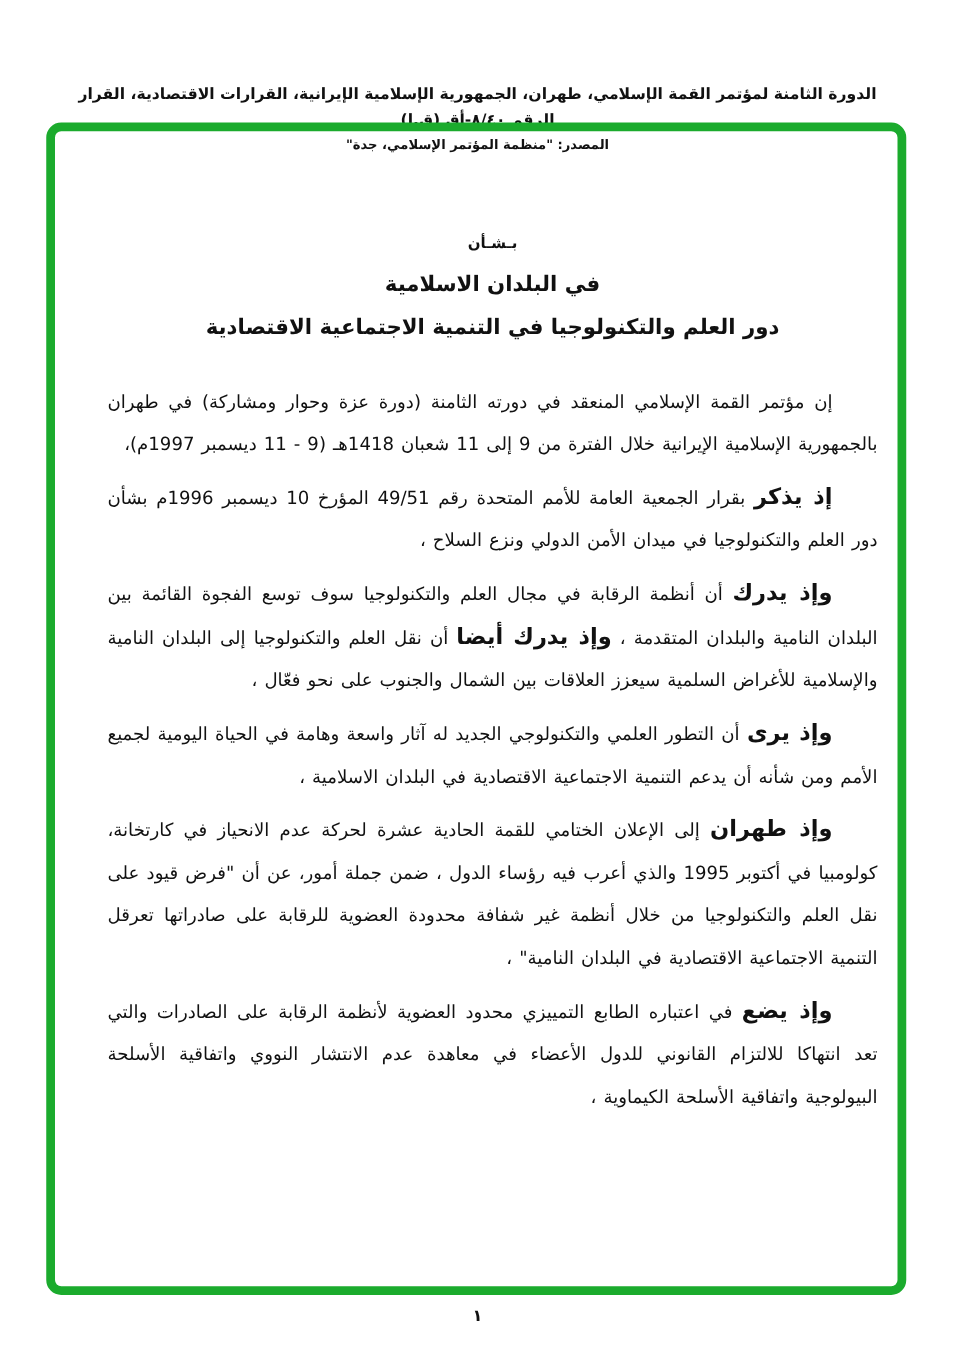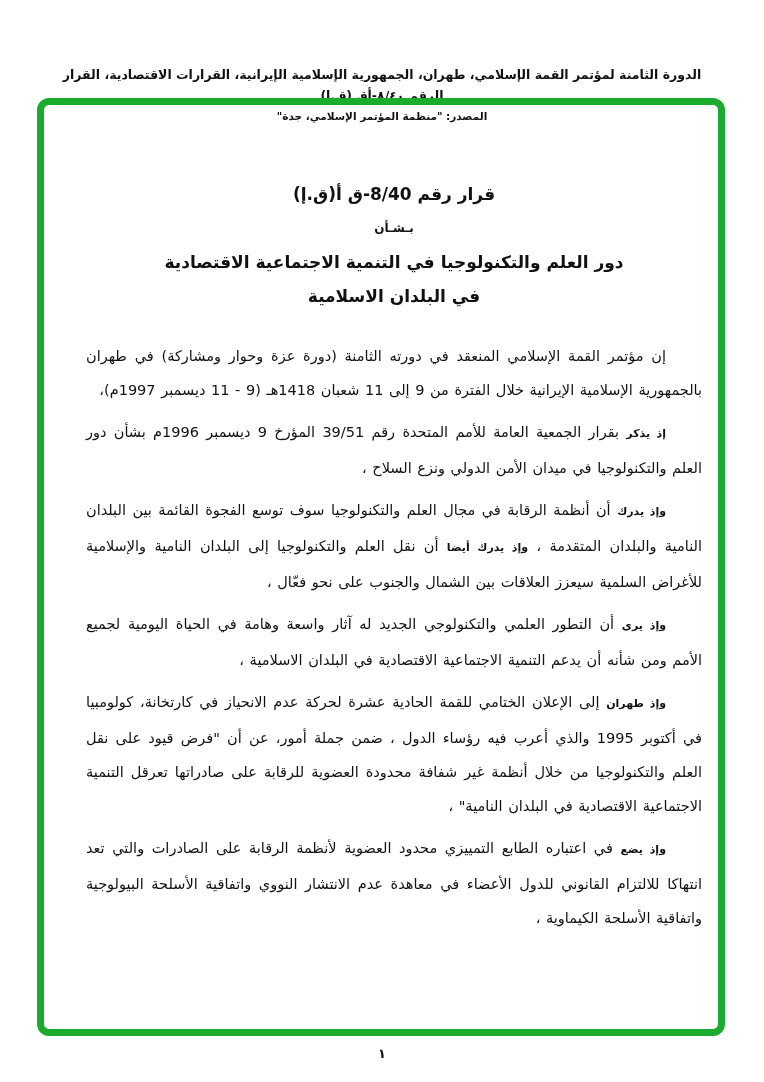--- a/index.html
+++ b/index.html
@@ -58,21 +58,21 @@
   .para {
     direction: rtl;
     text-align: justify;
     line-height: 34px;
     text-indent: 36px;
     margin-bottom: 8px;
     word-spacing: 1px;
   }
   .para .lead {
     font-weight: bold;
-    font-size: 11px;
+    font-size: 18px;
     letter-spacing: 0.5px;
   }
   .page-number {
     position: absolute;
     top: 1046px;
     left: 0;
     width: 100%;
     text-align: center;
     font-size: 13px;
     font-weight: bold;
@@ -81,28 +81,27 @@
 </head>
 <body>
 
 <div class="doc-header">
   <div class="h1">الدورة الثامنة لمؤتمر القمة الإسلامي، طهران، الجمهورية الإسلامية الإيرانية، القرارات الاقتصادية، القرار الرقم ٨/٤٠-أق (ق.ا)</div>
   <div class="h2">المصدر:  "منظمة المؤتمر الإسلامي، جدة"</div>
 </div>
 
 <div class="green-frame">
   <div class="title-block">
-    <div>قرار رقم 8/40-ق أ(ق.إ)</div>
     <div class="t-sub">بـشـأن</div>
+    <div>في البلدان الاسلامية</div>
     <div>دور العلم والتكنولوجيا في التنمية الاجتماعية الاقتصادية</div>
-    <div>في البلدان الاسلامية</div>
   </div>
   <div class="body-text">
       <p class="para"><span>إن مؤتمر القمة الإسلامي المنعقد في دورته الثامنة  (دورة عزة وحوار ومشاركة) في طهران بالجمهورية الإسلامية الإيرانية خلال الفترة من 9  إلى 11 شعبان 1418هـ (9 - 11 ديسمبر 1997م)،</span></p>
-      <p class="para"><span class="lead">إذ يذكر</span><span> بقرار الجمعية العامة للأمم المتحدة رقم 39/51 المؤرخ 9 ديسمبر  1996م بشأن دور العلم  والتكنولوجيا  في ميدان الأمن الدولي ونزع السلاح ،</span></p>
+      <p class="para"><span class="lead">إذ يذكر</span><span> بقرار الجمعية العامة للأمم المتحدة رقم 49/51 المؤرخ 10 ديسمبر  1996م بشأن دور العلم  والتكنولوجيا  في ميدان الأمن الدولي ونزع السلاح ،</span></p>
       <p class="para"><span class="lead">وإذ يدرك</span><span> أن أنظمة الرقابة في مجال العلم والتكنولوجيا سوف توسع الفجوة القائمة بين البلدان النامية والبلدان المتقدمة ، </span><span class="lead">وإذ يدرك أيضا</span><span> أن نقل العلم والتكنولوجيا إلى البلدان النامية والإسلامية للأغراض السلمية سيعزز  العلاقات بين الشمال والجنوب على نحو فعّال ،</span></p>
       <p class="para"><span class="lead">وإذ يرى</span><span> أن التطور العلمي والتكنولوجي الجديد له آثار واسعة وهامة في الحياة اليومية لجميع الأمم ومن شأنه أن يدعم التنمية الاجتماعية الاقتصادية في البلدان الاسلامية ،</span></p>
       <p class="para"><span class="lead">وإذ طهران</span><span> إلى الإعلان الختامي للقمة الحادية عشرة لحركة عدم الانحياز في كارتخانة، كولومبيا  في أكتوبر 1995 والذي أعرب فيه رؤساء الدول ، ضمن جملة أمور، عن أن "فرض قيود على نقل العلم والتكنولوجيا من خلال أنظمة غير شفافة محدودة العضوية للرقابة على صادراتها تعرقل التنمية الاجتماعية الاقتصادية في البلدان النامية" ،</span></p>
       <p class="para"><span class="lead">وإذ يضع</span><span> في اعتباره الطابع التمييزي محدود العضوية لأنظمة الرقابة على الصادرات والتي تعد انتهاكا للالتزام القانوني  للدول الأعضاء في معاهدة عدم الانتشار النووي واتفاقية الأسلحة البيولوجية  واتفاقية الأسلحة الكيماوية ،</span></p>
     </div>
 </div>
 
 <div class="page-number">١</div>
 
 </body></html>

